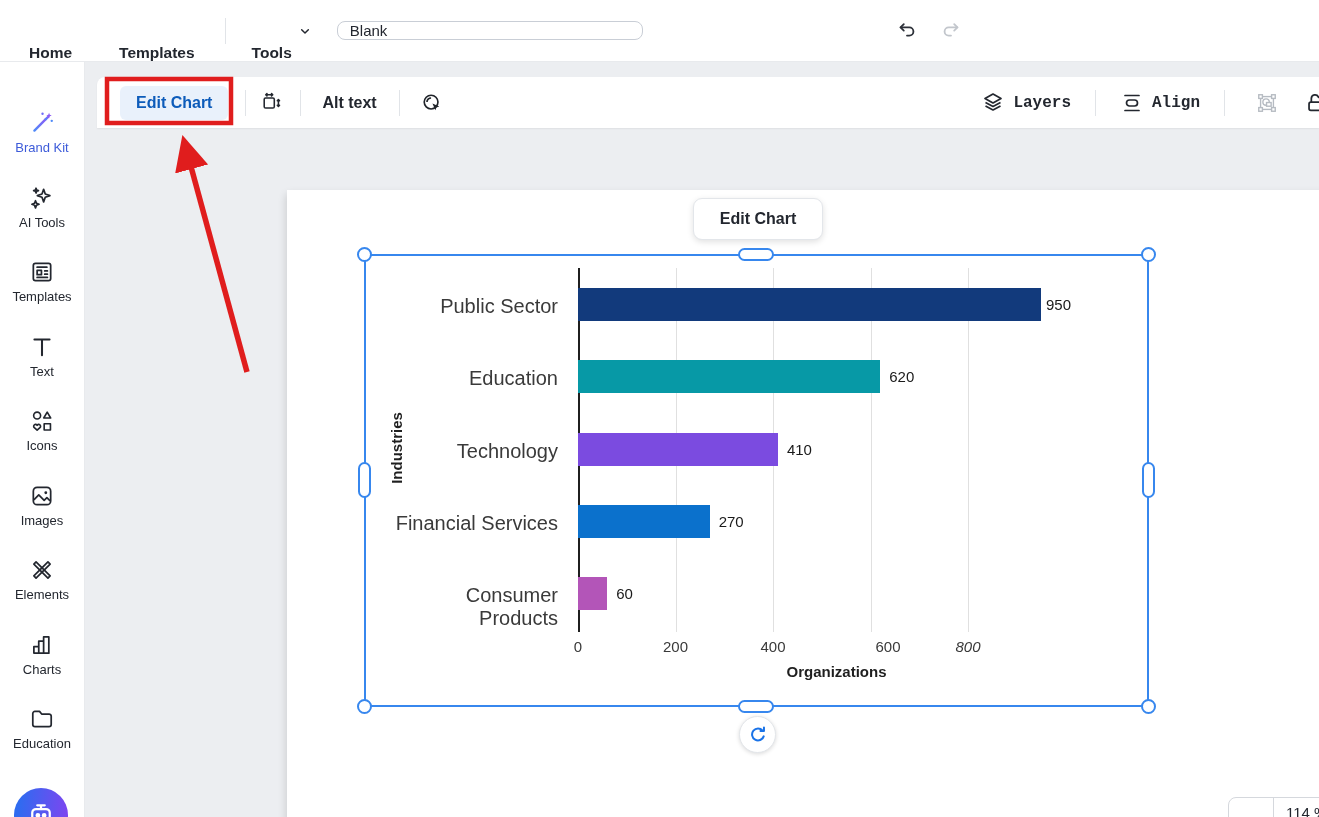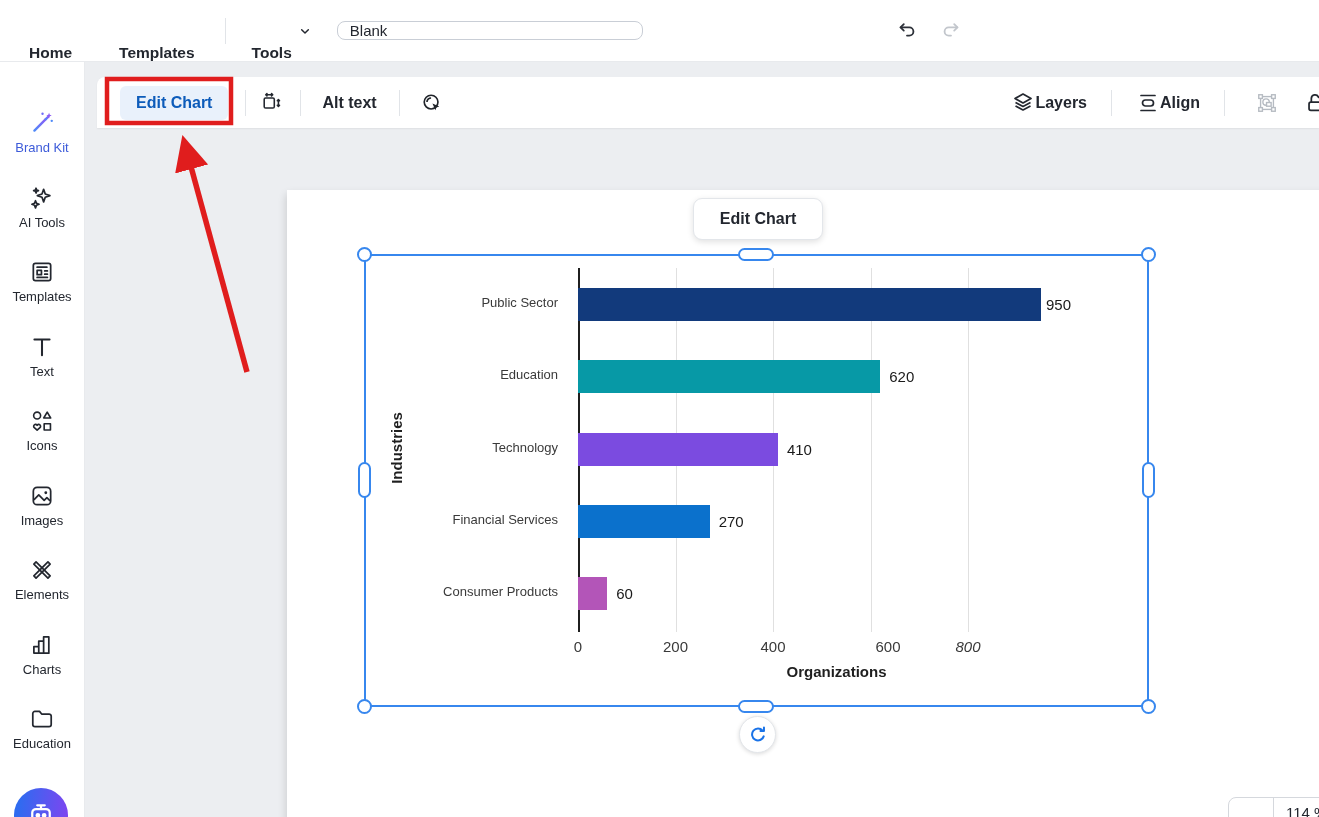--- a/index.html
+++ b/index.html
@@ -42,39 +42,39 @@
   .workspace { position:absolute; left:85px; top:62px; width:1234px; height:755px; background:#eceef1; }
   .edit-toolbar { position:absolute; left:12px; top:15px; right:0; height:51px; background:#fff;
             border-radius:8px 0 0 0; box-shadow:0 1px 2px rgba(0,0,0,.06);
             display:flex; align-items:center; z-index:20; }
   .tbar-sep { width:1px; height:26px; background:#e1e4e8; }
   .editchart-btn { margin-left:23px; background:#e9f1fb; color:#0d5cba; font-weight:700; font-size:16px;
             border:none; border-radius:6px; padding:8px 16px; cursor:pointer;
             font-family:"Liberation Sans",sans-serif; }
   .tbar-label { font-weight:700; font-size:16px; color:#23272f; cursor:pointer; }
   .tbar-right { margin-left:auto; display:flex; align-items:center; }
-  .tbar-group { display:flex; align-items:center; gap:0; cursor:pointer; }
+  .tbar-group { display:flex; align-items:center; gap:8px; cursor:pointer;font-family:Liberation Mono, monospace; }
   .tbar-group svg { width:24px; height:24px; }
 
   
   .canvas-page { position:absolute; left:202px; top:128px; width:1117px; height:689px; background:#fff;
             box-shadow:-5px 0 8px -4px rgba(0,0,0,.14); }
 
   
   .float-editchart { position:absolute; left:693px; top:198px; width:130px; height:42px; background:#fff;
             border:1px solid #e3e6ea; border-radius:9px; box-shadow:0 2px 6px rgba(0,0,0,.12);
             font-weight:700; font-size:16px; color:#23272f; cursor:pointer; z-index:15;
             font-family:"Liberation Sans",sans-serif; }
 
   
   .chart-object { position:absolute; left:365px; top:255px; width:783px; height:451px; z-index:10; }
   .chart-plot { position:absolute; inset:0; }
   .gridline { position:absolute; top:13px; height:364px; width:1px; background:#e0e0e0; }
   .y-axis-line { position:absolute; top:13px; height:364px; width:2px; background:#1f1f1f; }
-  .bar-row-label { position:absolute; width:193px; text-align:right; font-size:13px; color:#3a3a3a;padding-left:20px; }
+  .bar-row-label { position:absolute; width:193px; text-align:right; font-size:20px; color:#3a3a3a;padding-left:20px; }
   .bar { position:absolute; height:33px; }
   .bar-value { position:absolute; font-size:15px; color:#1a1a1a; white-space:nowrap; }
   .x-tick { position:absolute; width:60px; text-align:center; font-size:15px; color:#3a3a3a; top:383px; }
   .x-axis-title { position:absolute; left:213px; width:517px; top:408px; text-align:center;
             font-weight:700; font-size:15px; color:#1f1f1f; }
   .y-axis-title { position:absolute; left:31px; top:193px; transform:translate(-50%,-50%) rotate(-90deg);
             font-weight:700; font-size:15px; color:#1f1f1f; white-space:nowrap; }
 
   
   .selection-border { position:absolute; inset:-1px; border:2px solid #3787ee; pointer-events:none; }

